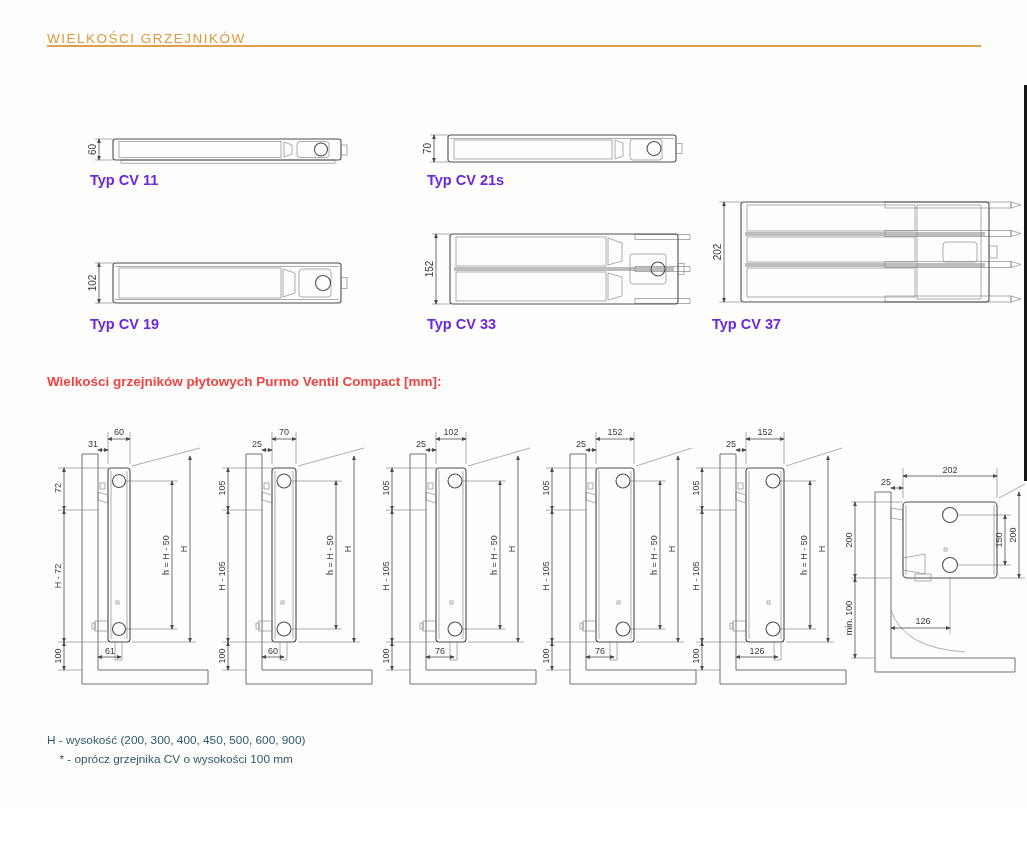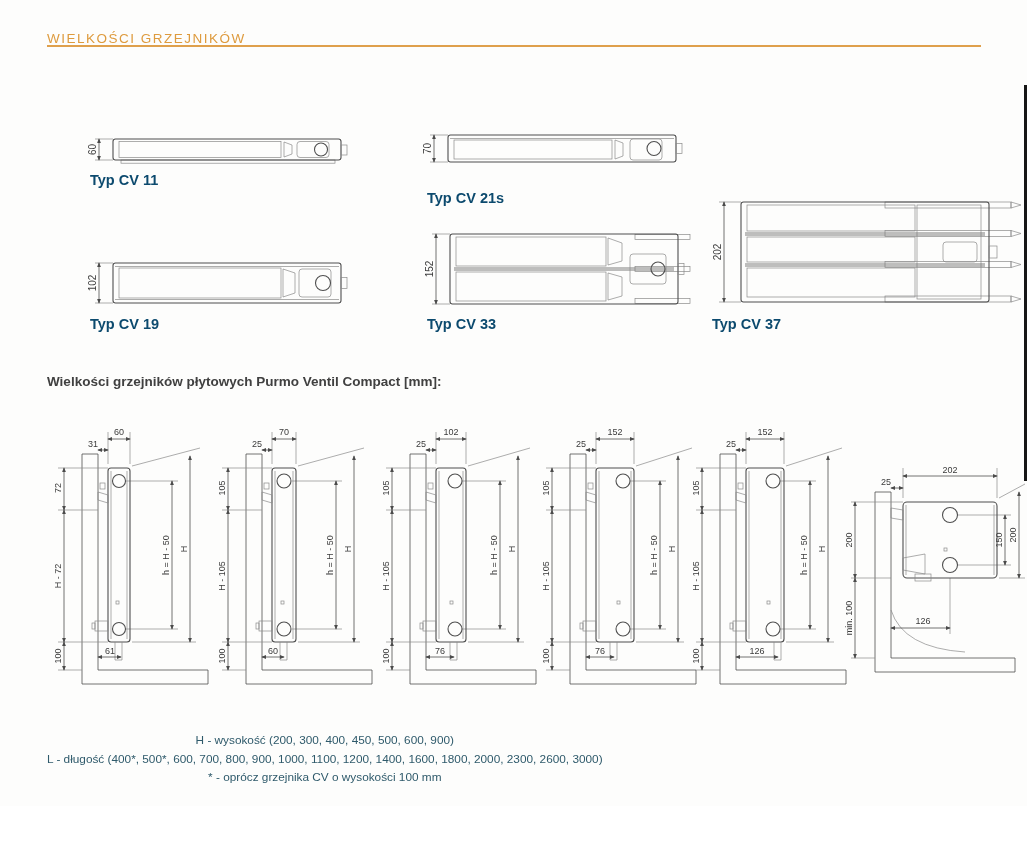--- a/index.html
+++ b/index.html
@@ -1,22 +1,22 @@
 <!DOCTYPE html>
 <html><head>
 <meta charset="utf-8">
 <style>
   html,body{margin:0;padding:0;background:#ffffff;}
   .page{position:relative;width:1027px;height:806px;background:#fdfdfc;
         font-family:"Liberation Sans",sans-serif;overflow:hidden;}
   .pagetitle{position:absolute;left:47px;top:22px;font-size:13.5px;letter-spacing:1.5px;
              color:#DE9B3E;font-weight:normal;}
   .rule{position:absolute;left:47px;top:45px;width:934px;height:2px;background:#DFA04C;}
-  .typlabel{position:absolute;font-weight:bold;font-size:14.5px;color:#0c4a6e;text-align:right;}
-  .subtitle{position:absolute;left:47px;top:374px;font-weight:bold;font-size:13.5px;color:#404040;}
+  .typlabel{position:absolute;font-weight:bold;font-size:14.5px;color:#6d28d9;text-align:right;}
+  .subtitle{position:absolute;left:47px;top:374px;font-weight:bold;font-size:13.5px;color:#ef4444;}
   .legend{position:absolute;left:47px;top:731px;text-align:center;}
   .legend p{margin:0;padding:0;font-size:11.8px;line-height:18.5px;color:#2F5A6B;}
   .edgebar{position:absolute;right:0;top:85px;width:3px;height:396px;background:#161616;}
   svg{position:absolute;overflow:visible;}
   svg text{font-family:"Liberation Sans",sans-serif;font-size:9px;fill:#3b3b3b;}
   svg text.dnum{font-size:10px;}
   .ln{stroke:#4f4f4f;stroke-width:1.1;fill:none;}
   .thin{stroke:#8a8a8a;stroke-width:0.7;fill:none;}
   .dim{stroke:#4f4f4f;stroke-width:0.8;fill:none;}
   .sep{stroke:#6f6f6f;stroke-width:0.9;fill:none;}
@@ -73,21 +73,21 @@
     <g>
       <rect x="28" y="9" width="228" height="27" rx="2.5" fill="#ffffff" class="ln"></rect>
       <line x1="30" y1="12.5" x2="254" y2="12.5" class="thin"></line>
       <rect x="34" y="14" width="158" height="19" fill="url(#fin)" class="thin"></rect>
       <polygon points="195,14 203,17 203,30 195,33" fill="#f2f2f2" class="thin"></polygon>
       <rect x="210" y="13" width="32" height="21" rx="3" fill="#e9e9e9" class="thin"></rect>
       <circle cx="234" cy="22.5" r="7" fill="#ffffff" class="ln"></circle>
       <rect x="256" y="17.5" width="6" height="10" fill="#cccccc" class="thin"></rect>
     </g>
   </svg>
-  <div class="typlabel" style="left:427px;top:190px">Typ CV 21s</div>
+  <div class="typlabel" style="left:427px;top:172px">Typ CV 21s</div>
 
   <svg style="left:85px;top:255px" width="275" height="60">
     <g>
       <line x1="28" y1="8" x2="10" y2="8" class="thin"></line>
       <line x1="28" y1="48" x2="10" y2="48" class="thin"></line>
       <line x1="14" y1="8" x2="14" y2="48" class="dim" marker-start="url(#ar)" marker-end="url(#ar)"></line>
       <text class="dnum" x="11" y="28" text-anchor="middle" transform="rotate(-90 11 28)">102</text>
     </g>
     <g>
       <rect x="28" y="8" width="228" height="40" rx="2.5" fill="#ffffff" class="ln"></rect>
@@ -456,18 +456,17 @@
       <text x="7" y="78" text-anchor="middle" transform="rotate(-90 7 78)">200</text>
       <text x="7" y="156" text-anchor="middle" transform="rotate(-90 7 156)">min. 100</text>
       <text x="157" y="78" text-anchor="middle" transform="rotate(-90 157 78)">150</text>
       <text x="171" y="73" text-anchor="middle" transform="rotate(-90 171 73)">200</text>
       <text x="78" y="162" text-anchor="middle">126</text>
     </g>
   </svg>
 
   <div class="legend">
     <p>H - wysokość (200, 300, 400, 450, 500, 600, 900)</p>
-    <p>L - długość (400*, 500*, 600, 700, 800, 900, 1000, 1100, 1200, 1400, 1600, 1800, 2000, 2300, 2600, 3000)</p>
     <p>* - oprócz grzejnika CV o wysokości 100 mm</p>
   </div>
 
   <div class="edgebar"></div>
 </div>
 
 </body></html>

